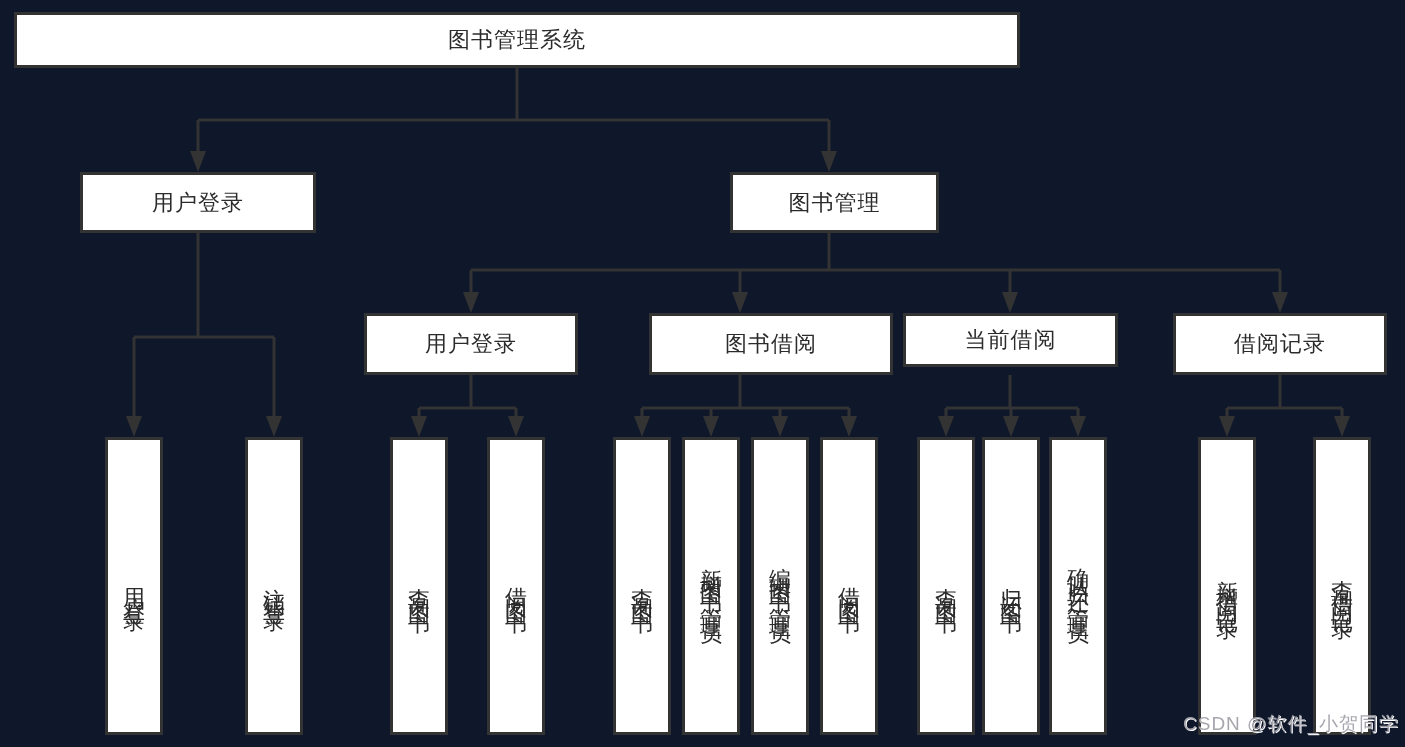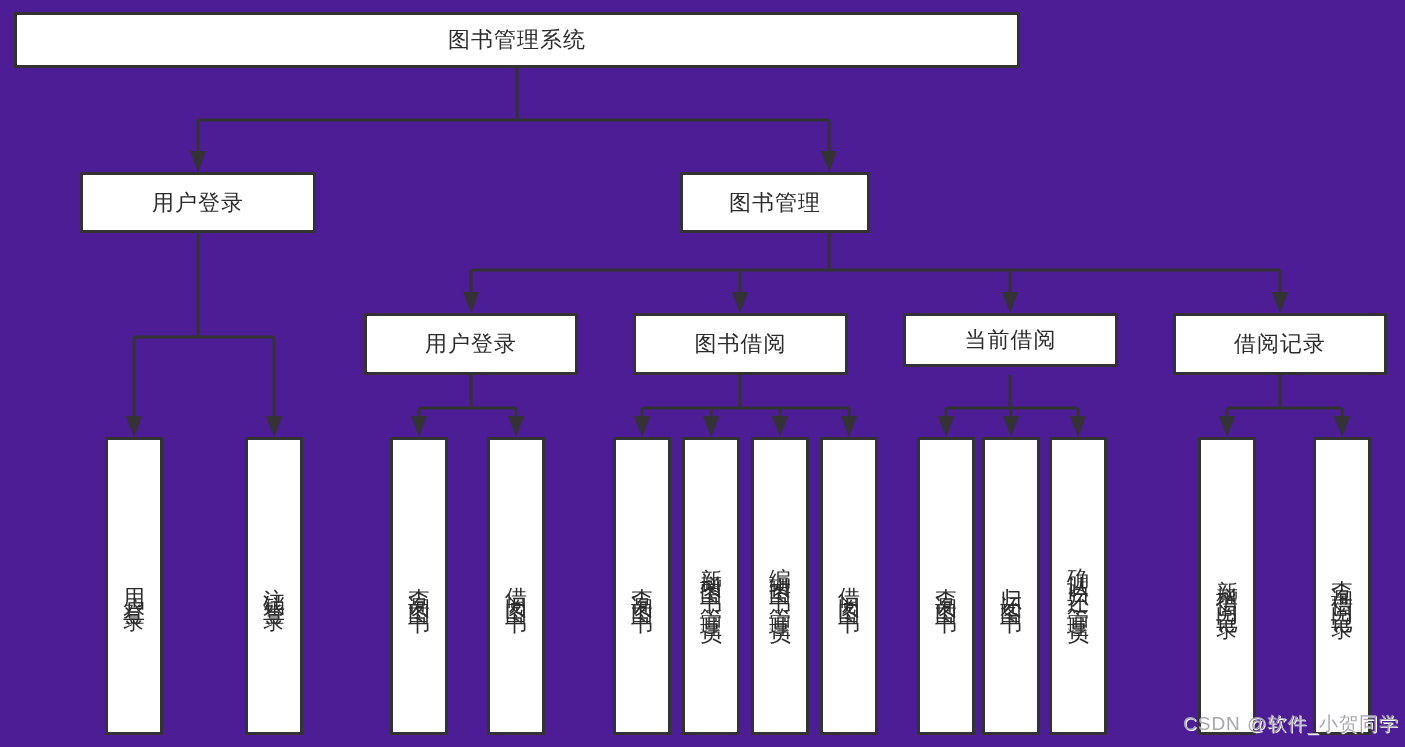--- a/index.html
+++ b/index.html
@@ -1,17 +1,17 @@
 <!DOCTYPE html>
 <html><head>
 <meta charset="utf-8">
 <style>
   html,body{margin:0;padding:0;background:#fff;}
   .canvas{
-    position:relative;width:1405px;height:747px;background:#4c1d95;
+    position:relative;width:1405px;height:747px;background:#0f172a;
     font-family:"Liberation Sans",sans-serif;color:#2b2b2b;overflow:hidden;
   }
   .wires{position:absolute;left:0;top:0;width:1405px;height:747px;}
   .node{
     position:absolute;box-sizing:border-box;border:3px solid #333333;background:#ffffff;
     display:flex;align-items:center;justify-content:center;
     font-size:22px;letter-spacing:1px;text-align:center;z-index:2;
   }
   .node.v span{
     writing-mode:vertical-rl;text-orientation:mixed;
@@ -62,28 +62,28 @@
     </g>
   </svg>
 
   <div class="node" style="left:14px;top:12px;width:1006px;height:56px">
     <span>图书管理系统</span>
   </div>
 
   <div class="node" style="left:80px;top:172px;width:236px;height:61px">
     <span>用户登录</span>
   </div>
-  <div class="node" style="left:680px;top:172px;width:190px;height:61px">
+  <div class="node" style="left:730px;top:172px;width:209px;height:61px">
     <span>图书管理</span>
   </div>
 
   <div class="node" style="left:364px;top:313px;width:214px;height:62px">
     <span>用户登录</span>
   </div>
-  <div class="node" style="left:633px;top:313px;width:215px;height:62px">
+  <div class="node" style="left:649px;top:313px;width:244px;height:62px">
     <span>图书借阅</span>
   </div>
   <div class="node" style="left:903px;top:313px;width:215px;height:54px">
     <span>当前借阅</span>
   </div>
   <div class="node" style="left:1173px;top:313px;width:214px;height:62px">
     <span>借阅记录</span>
   </div>
 
   <div class="node v" style="left:105px;top:437px;width:58px;height:298px">

